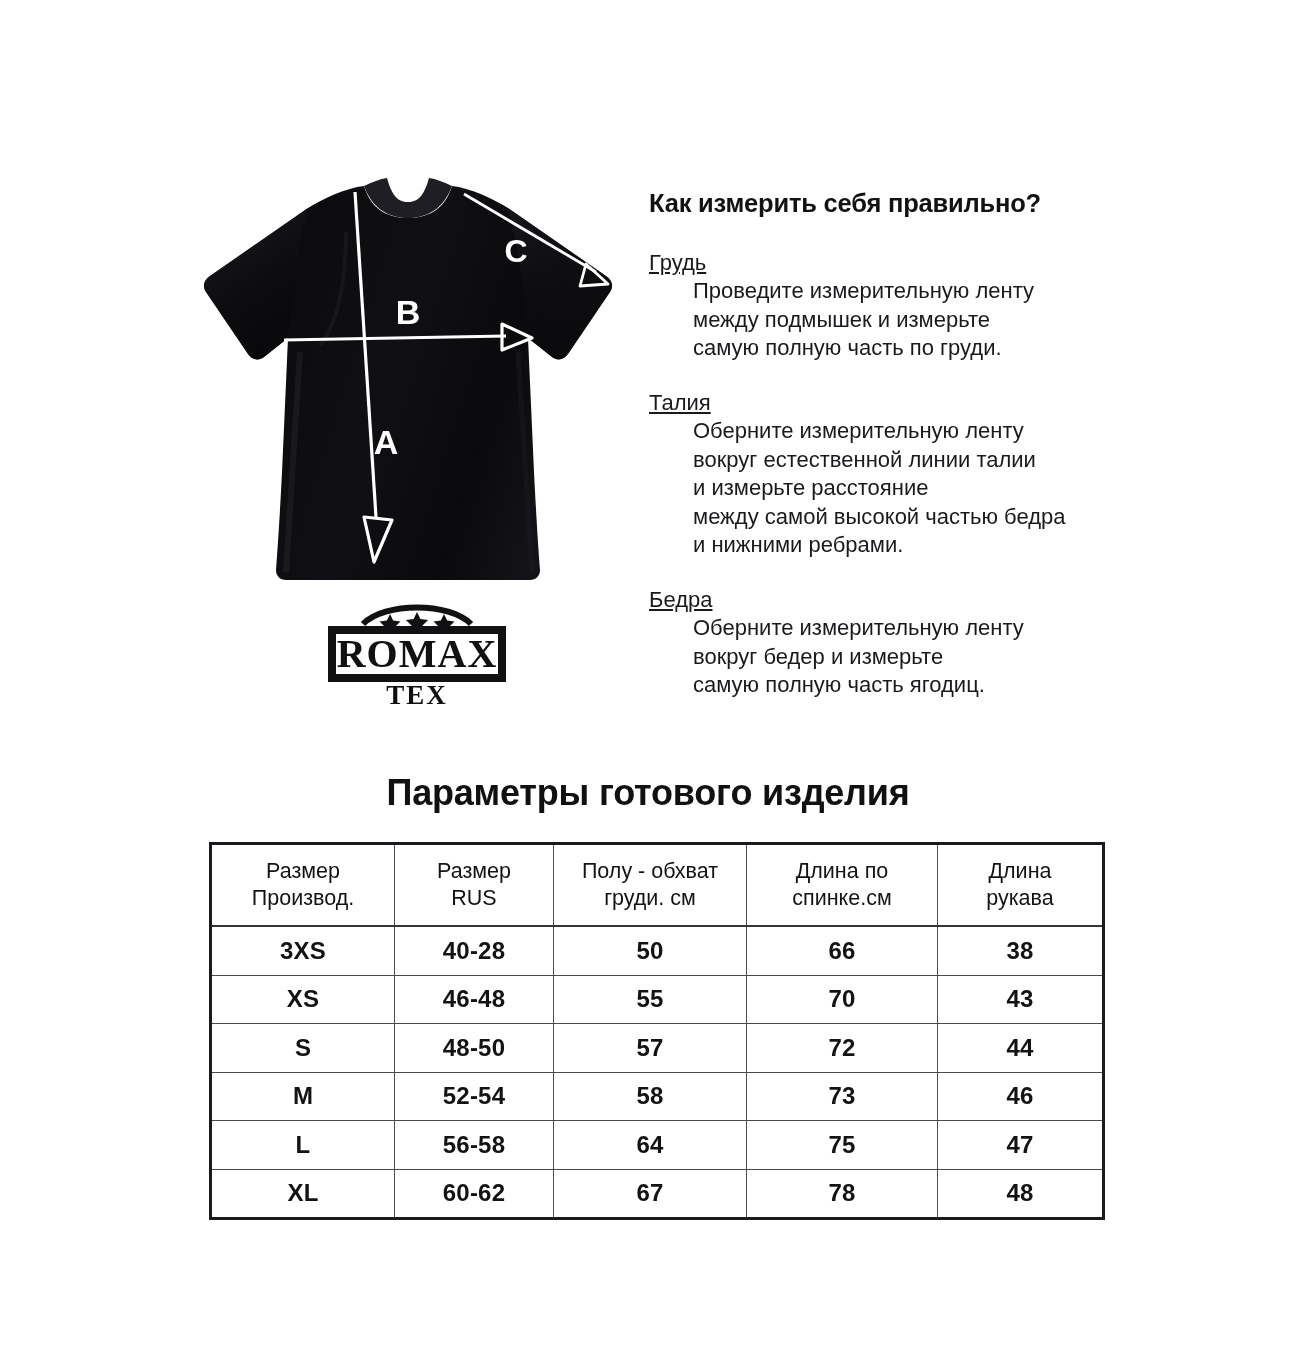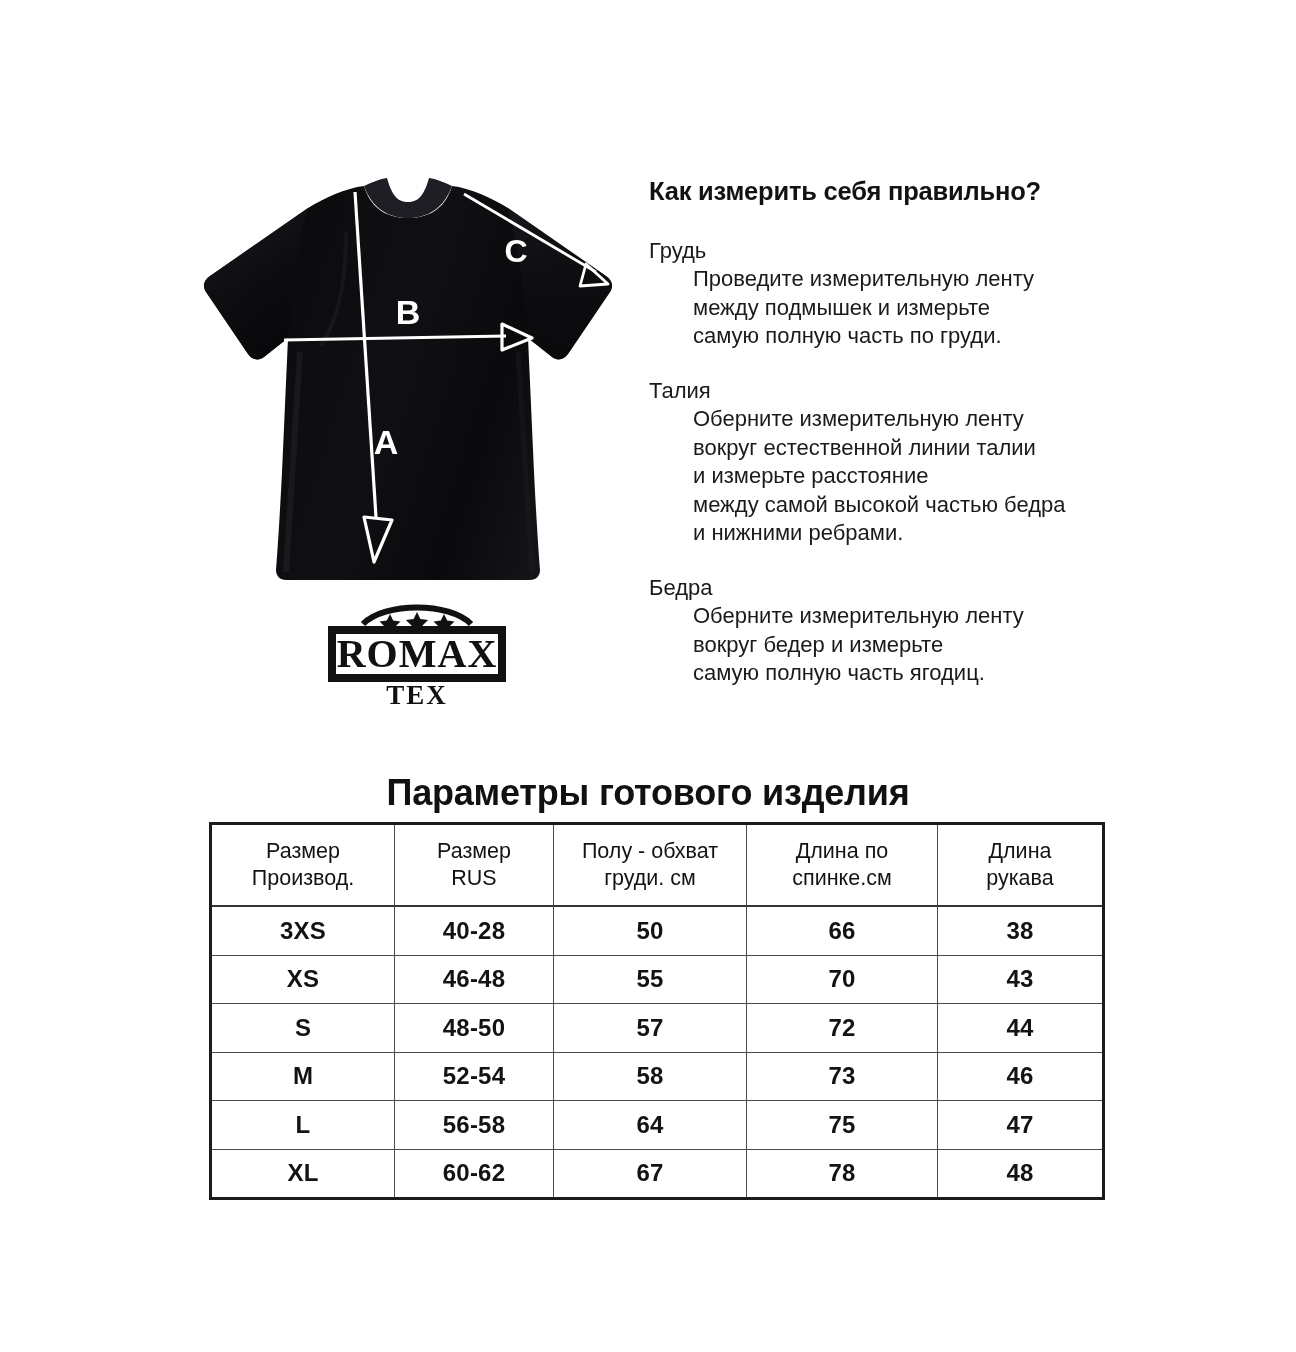--- a/index.html
+++ b/index.html
@@ -31,30 +31,31 @@
     position: absolute;
     left: 649px;
     top: 176px;
     width: 470px;
   }
   #instructions .howto-title {
     font-size: 25.5px;
     font-weight: 700;
     letter-spacing: -0.2px;
     line-height: 1.2;
-    margin: 0 0 30px 0;
+    margin: 12px 0 30px 0;
     color: #121215;
   }
   .measure-block { margin-bottom: 26px; }
   .measure-block:last-child { margin-bottom: 0; }
   .measure-term {
     font-size: 22px;
     line-height: 28.5px;
     font-weight: 400;
     color: #1a1a1e;
+    text-decoration: underline;
   }
   .measure-desc {
     font-size: 22px;
     line-height: 28.5px;
     font-weight: 400;
     color: #1a1a1e;
     white-space: pre-line;
     margin-left: 44px;
   }
 
@@ -77,21 +78,21 @@
     text-align: center;
     font-size: 36px;
     font-weight: 700;
     letter-spacing: -0.2px;
     color: #111114;
   }
 
   #size-table-wrap {
     position: absolute;
     left: 209px;
-    top: 822px;
+    top: 842px;
     width: 886px;
   }
   table#size-table {
     width: 886px;
     border-collapse: collapse;
     table-layout: fixed;
     border: 3px solid #1b1b1f;
     background: #fff;
   }
   table#size-table td,

